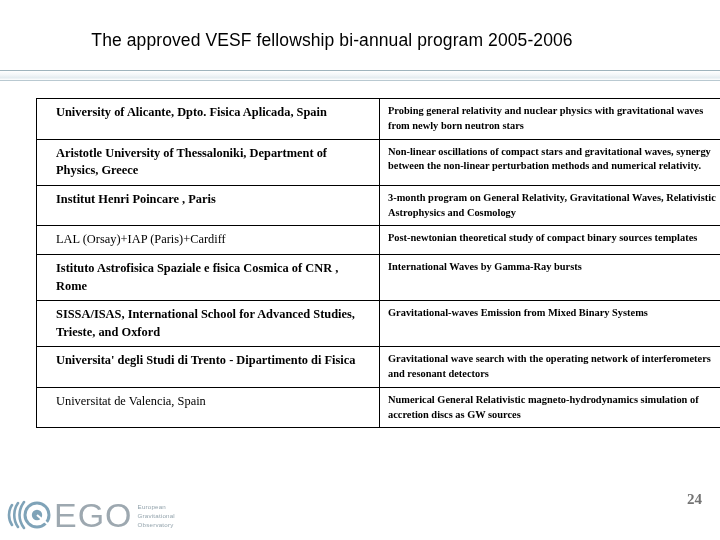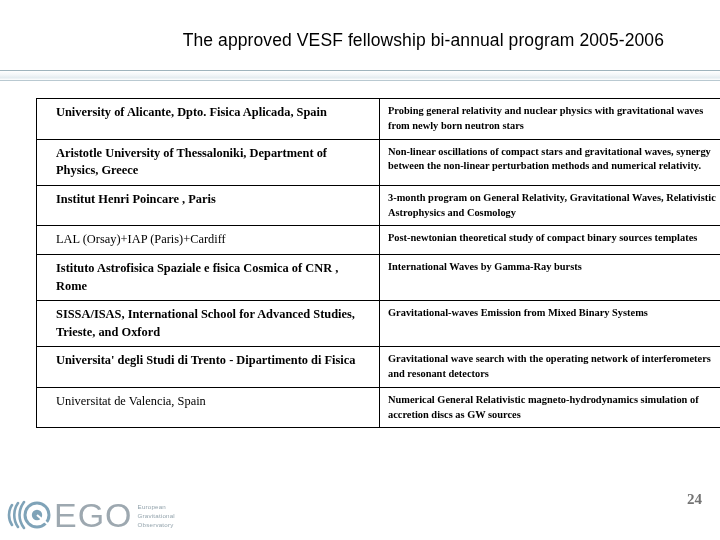--- a/index.html
+++ b/index.html
@@ -14,21 +14,21 @@
     overflow: hidden;
     position: relative;
   }
 
   
   #slide-title {
     position: absolute;
     left: 0;
     top: 30px;
     width: 664px;
-    text-align: right;
+    text-align: center;
     font-family: "Liberation Sans", sans-serif;
     font-size: 17.5px;
     font-weight: 400;
     color: #000000;
     letter-spacing: 0.1px;
     white-space: nowrap;
   }
 
   
   #title-rule {

